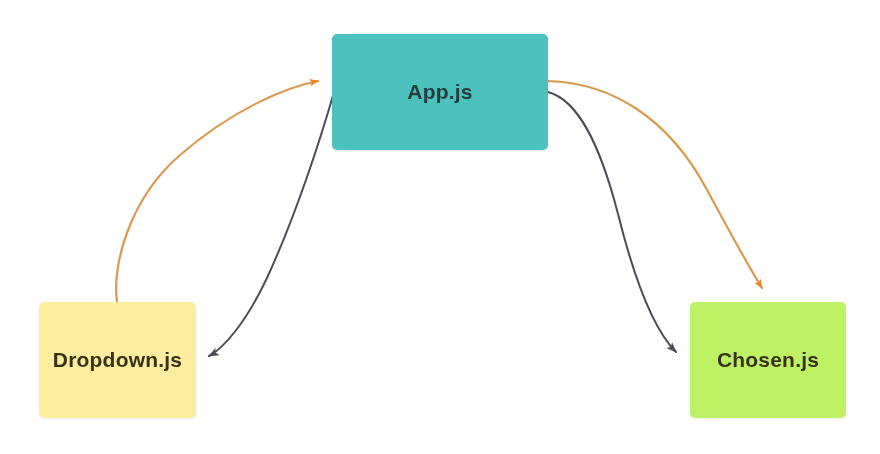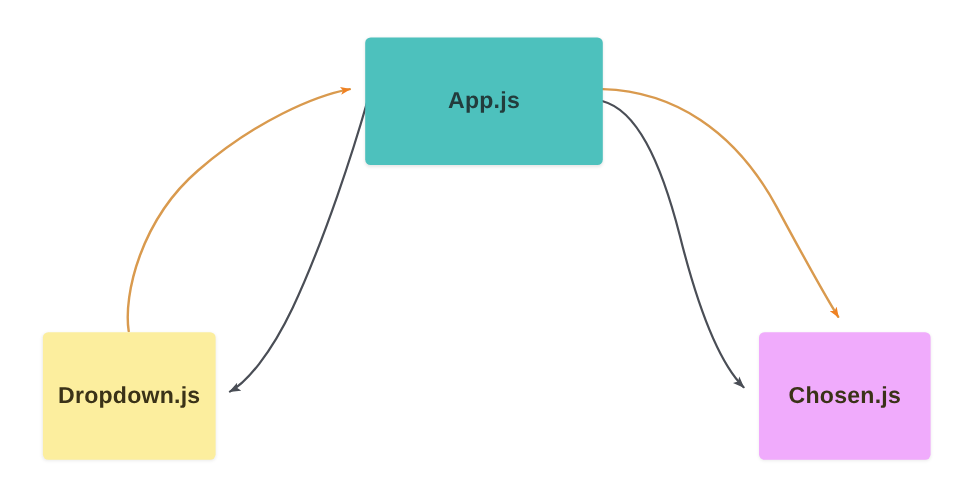--- a/index.html
+++ b/index.html
@@ -60,21 +60,21 @@
     height: 116px;
     background: #fcee9e;
     box-shadow: 0 1px 3px rgba(0,0,0,0.08);
     text-align: center;
   }
   .node-chosen {
     left: 690px;
     top: 302px;
     width: 156px;
     height: 116px;
-    background: #f0abfc;
+    background: #bef264;
     box-shadow: 0 1px 3px rgba(0,0,0,0.08);
   }
   .node-dropdown .node-label,
   .node-chosen .node-label {
     color: #3a3218;
   }
 </style>
 </head>
 <body>
 

